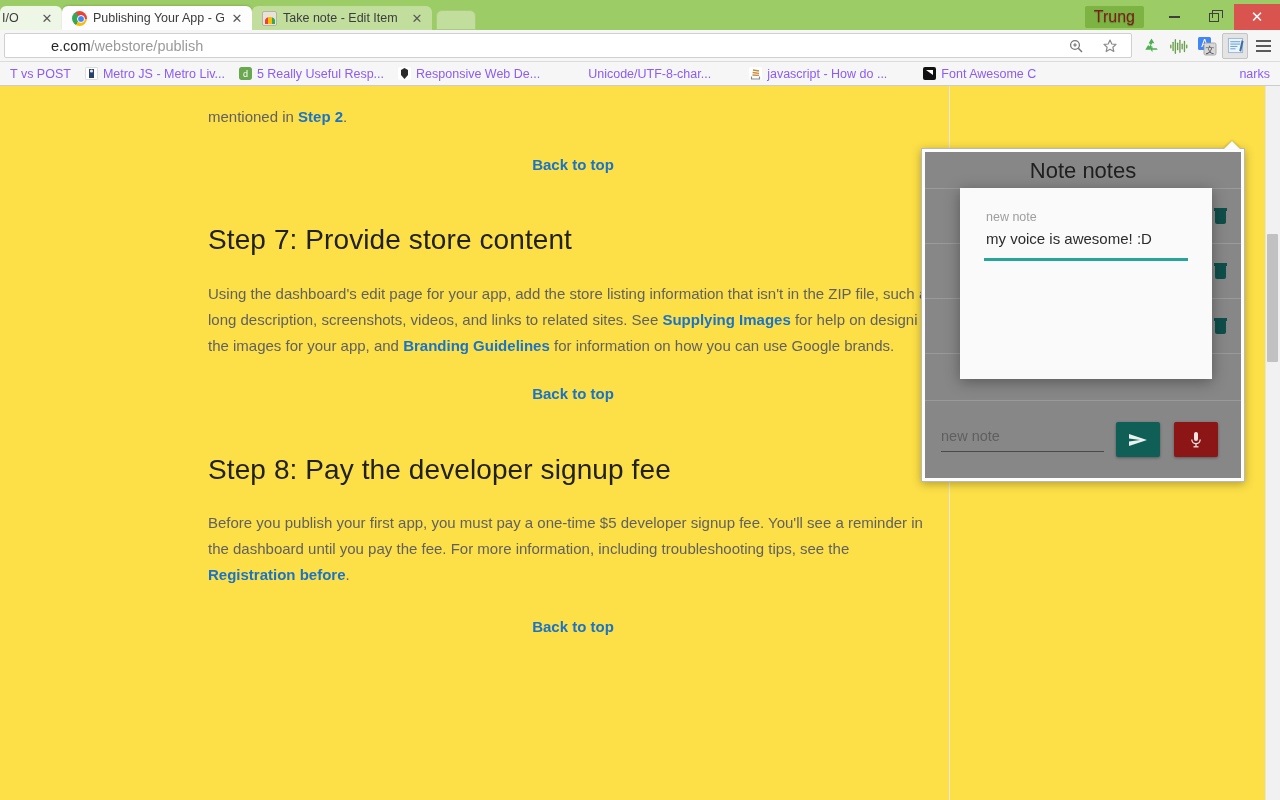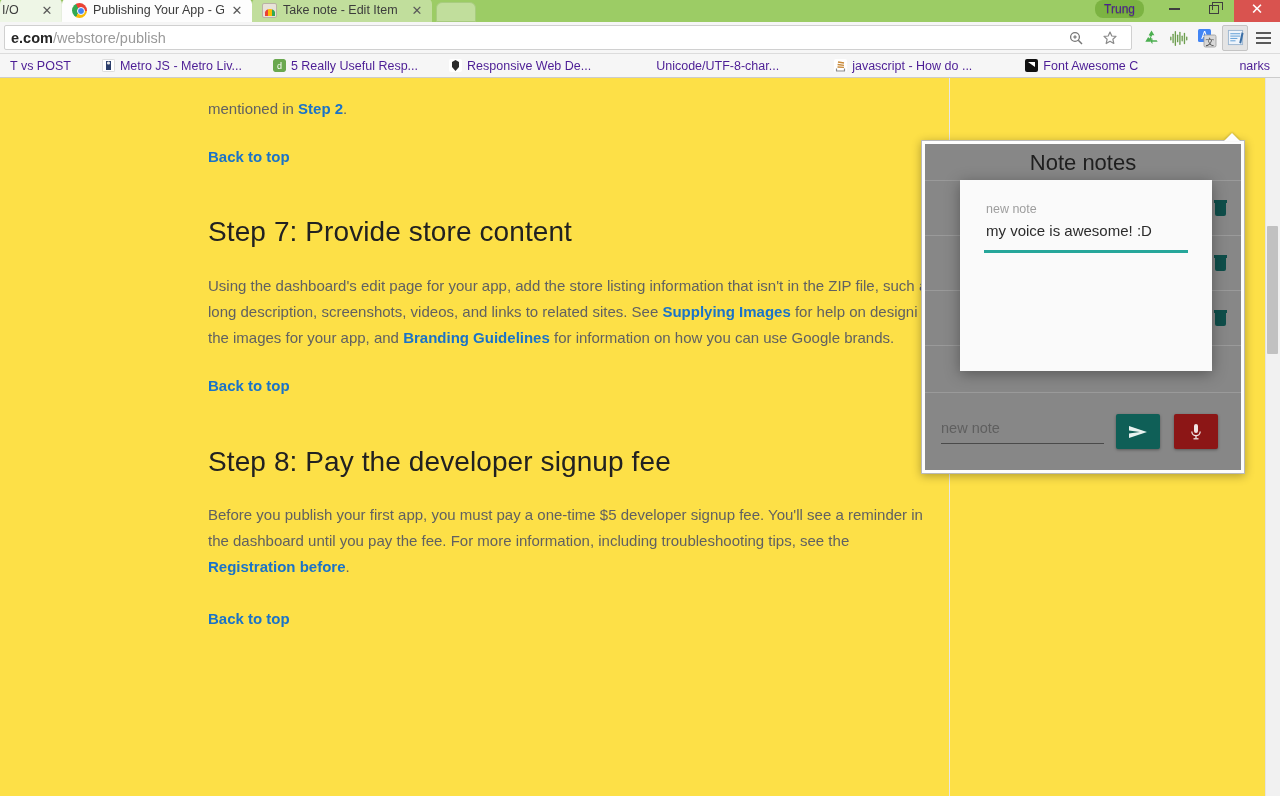--- a/index.html
+++ b/index.html
@@ -7,21 +7,21 @@
     width: 1280px; height: 800px;
     overflow: hidden;
     font-family: "Liberation Sans", sans-serif;
     background: #fff;
   }
 
   
   .chrome { width: 1280px; }
 
   .tabstrip {
-    height: 22px;
+    height: 30px;
     background: #9ccc65;
     display: flex;
     align-items: flex-end;
     position: relative;
     justify-content: space-between;
   }
   .tab {
     height: 24px;
     display: flex;
     align-items: center;
@@ -97,25 +97,25 @@
     background: linear-gradient(90deg,#ea4335 0 33%, #fbbc05 33% 66%, #34a853 66% 100%);
   }
 
   .win-controls {
     margin-left: auto;
     display: flex; align-items: center;
     height: 26px;
   }
   .profile-chip {
     background: #7cb342;
-    color: #4c1d95;
-    font-size: 12px;
+    color: #7f1d1d;
+    font-size: 16px;
     padding: 2px 9px;
     margin-right: 10px;
-    border-radius: 8px;
+    border-radius: 2px;
     text-shadow: 0 1px 1px rgba(0,0,0,.3);
   }
   .wbtn {
     width: 40px; height: 26px;
     display: flex; align-items: center; justify-content: center;
     color: #3f3f3f; font-size: 13px;
   }
   .wbtn.close { background: #d9534f; color: #fff; width: 46px; font-size: 15px; }
   .glyph-min { width: 11px; height: 2px; background: #3f3f3f; display: block; }
   .glyph-max {
@@ -142,45 +142,45 @@
     height: 25px;
     background: #fff;
     border: 1px solid #d0d0d0;
     border-radius: 2px;
     display: flex;
     align-items: center;
     padding: 0 6px;
     margin-right: 4px;
   }
   .url { font-size: 14.5px; color: #9a9a9a; white-space: nowrap; }
-  .url b { color: #262626; font-weight: 700; }
+  .url b { color: #262626; font-weight: 400; margin-left: 40px; }
   .omni-right { margin-left: auto; display: flex; align-items: center; gap: 8px; padding-right: 2px;}
   .tbtn {
     width: 26px; height: 26px;
     display: flex; align-items: center; justify-content: center;
   }
   .tbtn.active-ext {
     background: #e4e4e4;
     border: 1px solid #c4c4c4;
     border-radius: 2px;
   }
   .hamburger { display: flex; flex-direction: column; gap: 3px; }
   .hamburger i { display: block; width: 15px; height: 2px; background: #5a5a5a; }
 
   
   .bookmarks {
     height: 24px;
     background: #f6f6f6;
     border-bottom: 1px solid #ccc;
     display: flex;
     align-items: center;
-    gap: 19px;
+    gap: 2px;
     padding: 0 4px;
     font-size: 12.5px;
-    color: #4c1d95;
+    color: #8b5cf6;
     overflow: hidden;
     white-space: nowrap;
   }
   .bm { display: flex; align-items: center; gap: 5px; padding: 2px 6px; }
   .bmico { width: 13px; height: 13px; flex: 0 0 13px; border-radius: 2px; display:block; }
 
   
   .viewport {
     position: relative;
     width: 1280px;
@@ -210,21 +210,21 @@
   }
   .article h2 {
     font-size: 28px;
     font-weight: 400;
     color: #212121;
     line-height: 34px;
     letter-spacing: .1px;
   }
   .article p { color: #616161; }
   .article a { color: #1a73c8; text-decoration: none; font-weight: 700; }
-  .backtop { display: block; color: #1a73c8; font-weight: 700; text-decoration: none; }
+  .backtop { display: block; color: #1a73c8; font-weight: 700; text-decoration: none; text-align: center; }
   .note-box {
     background: #f4f4f4;
     border-top: 2px solid #3d79b5;
     border-bottom: 2px solid #3d79b5;
     padding: 18px 22px;
     width: 630px;
     color: #616161;
   }
   .note-box b { color: #3c3c3c; }
 

